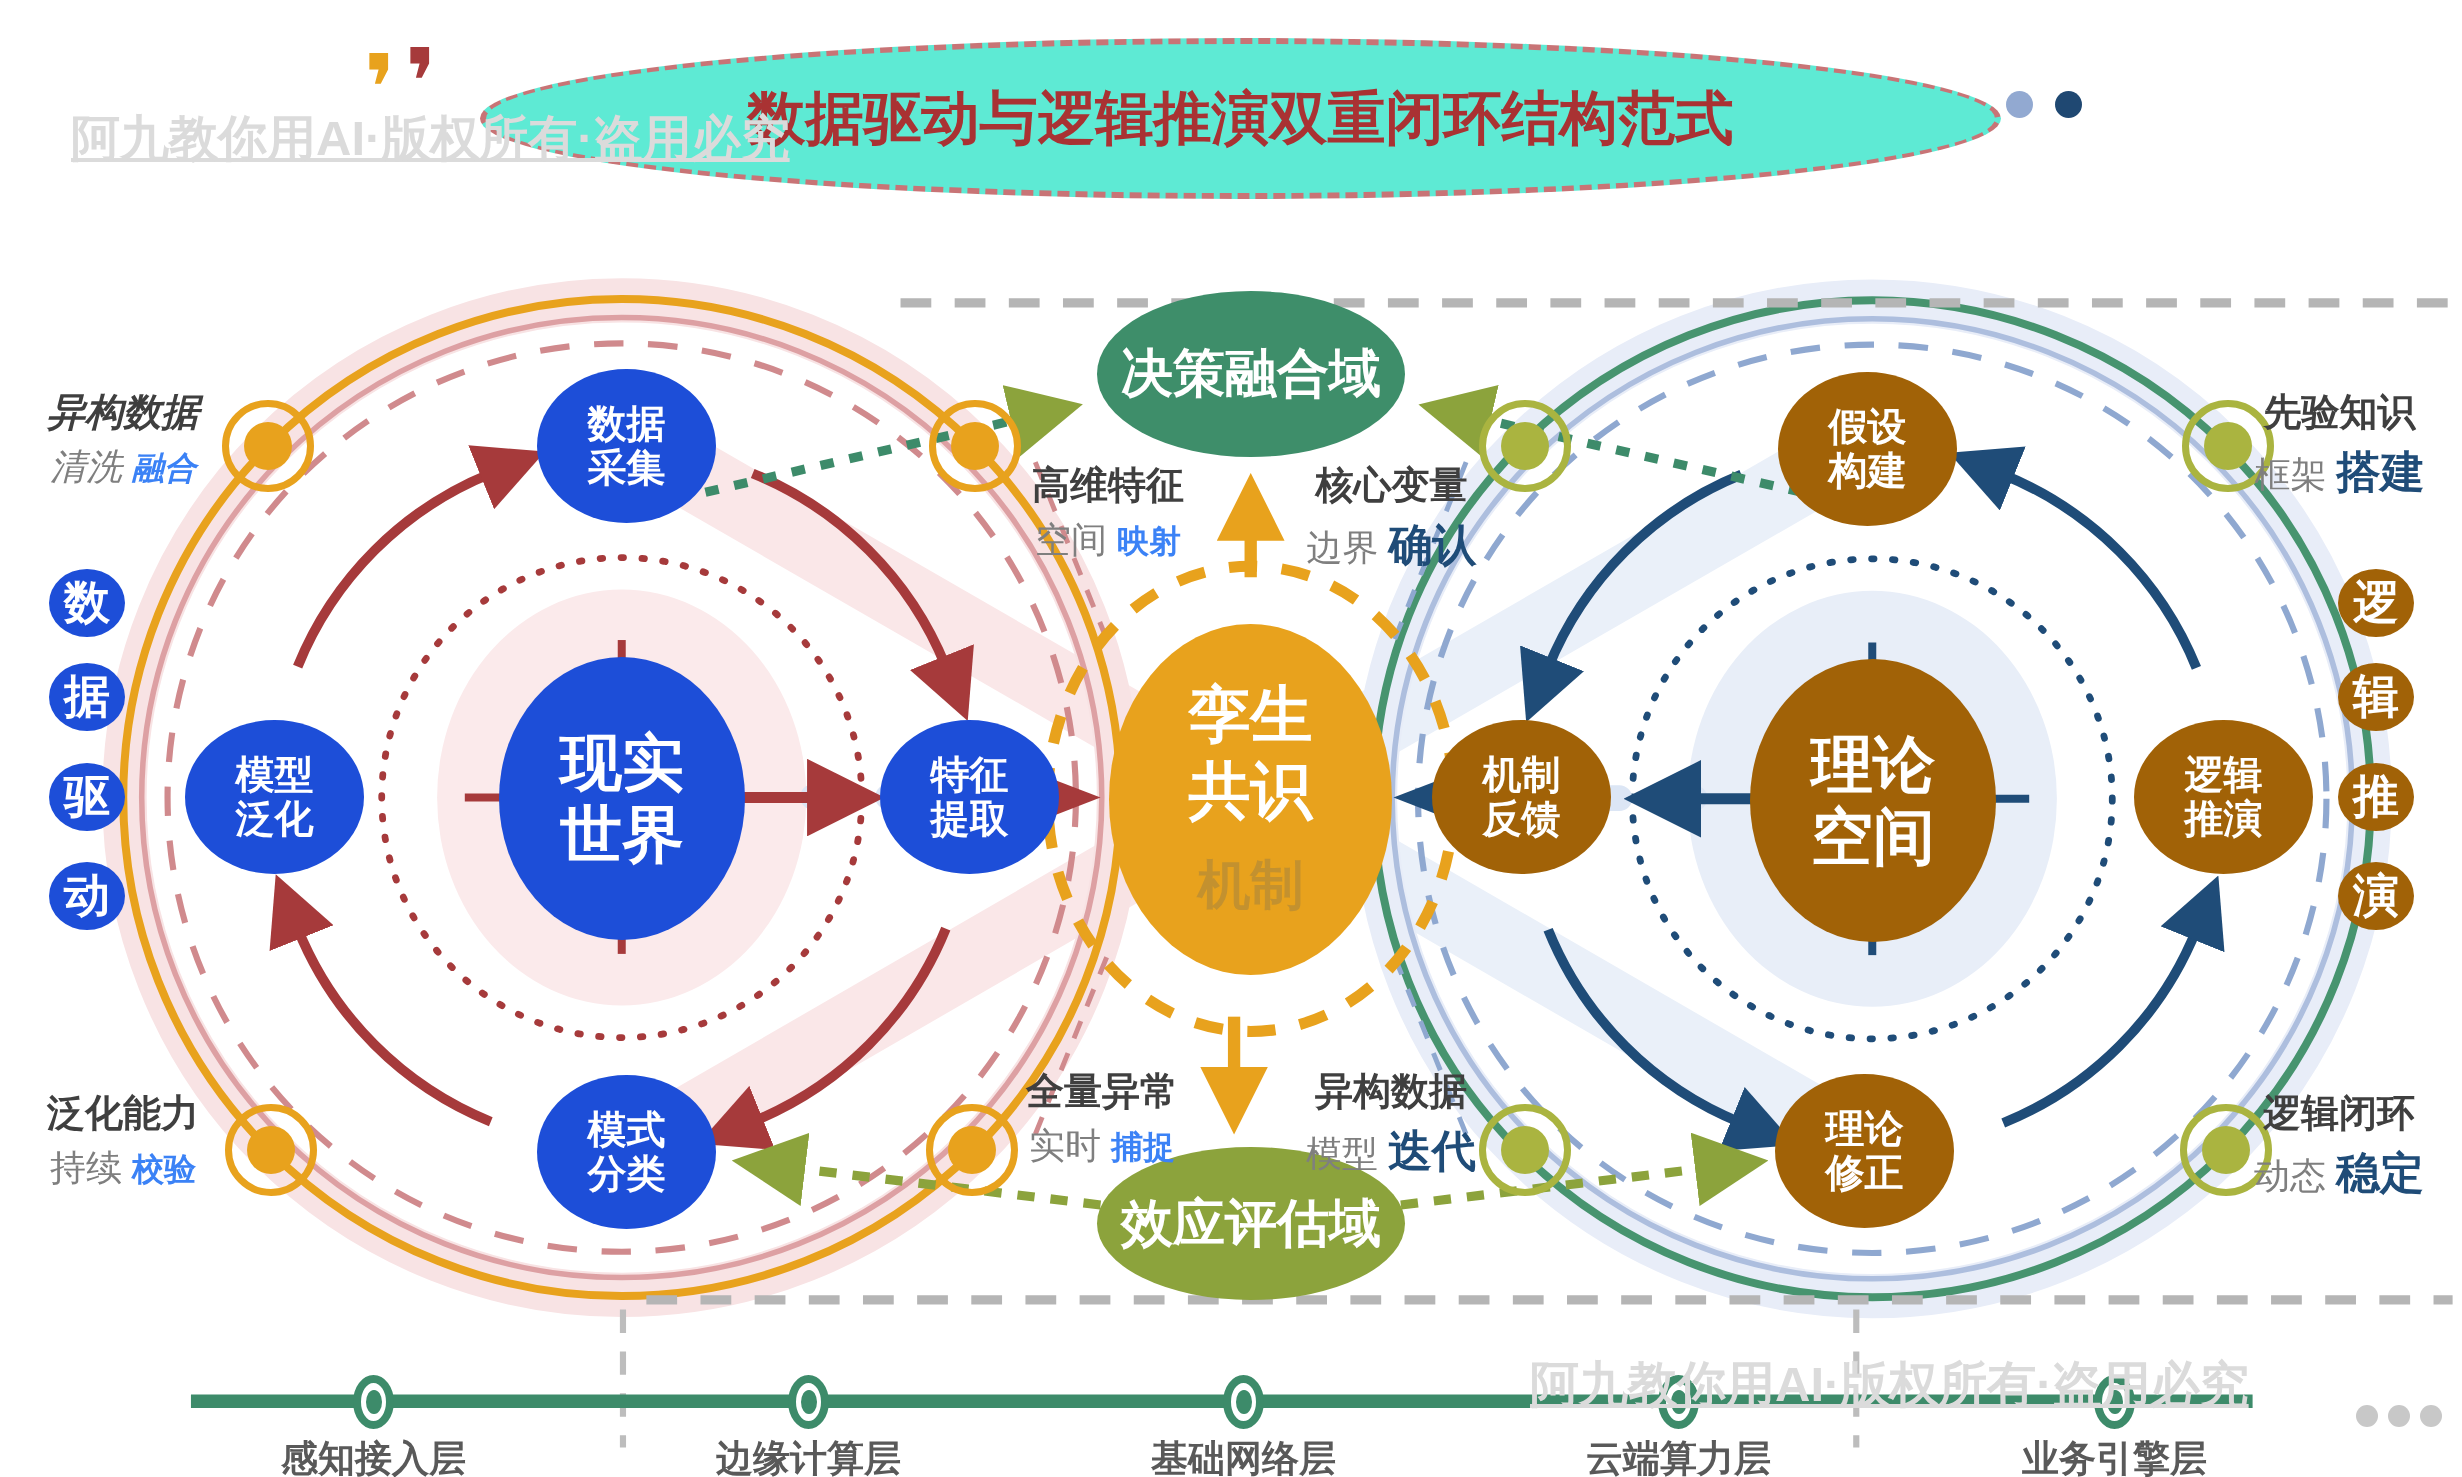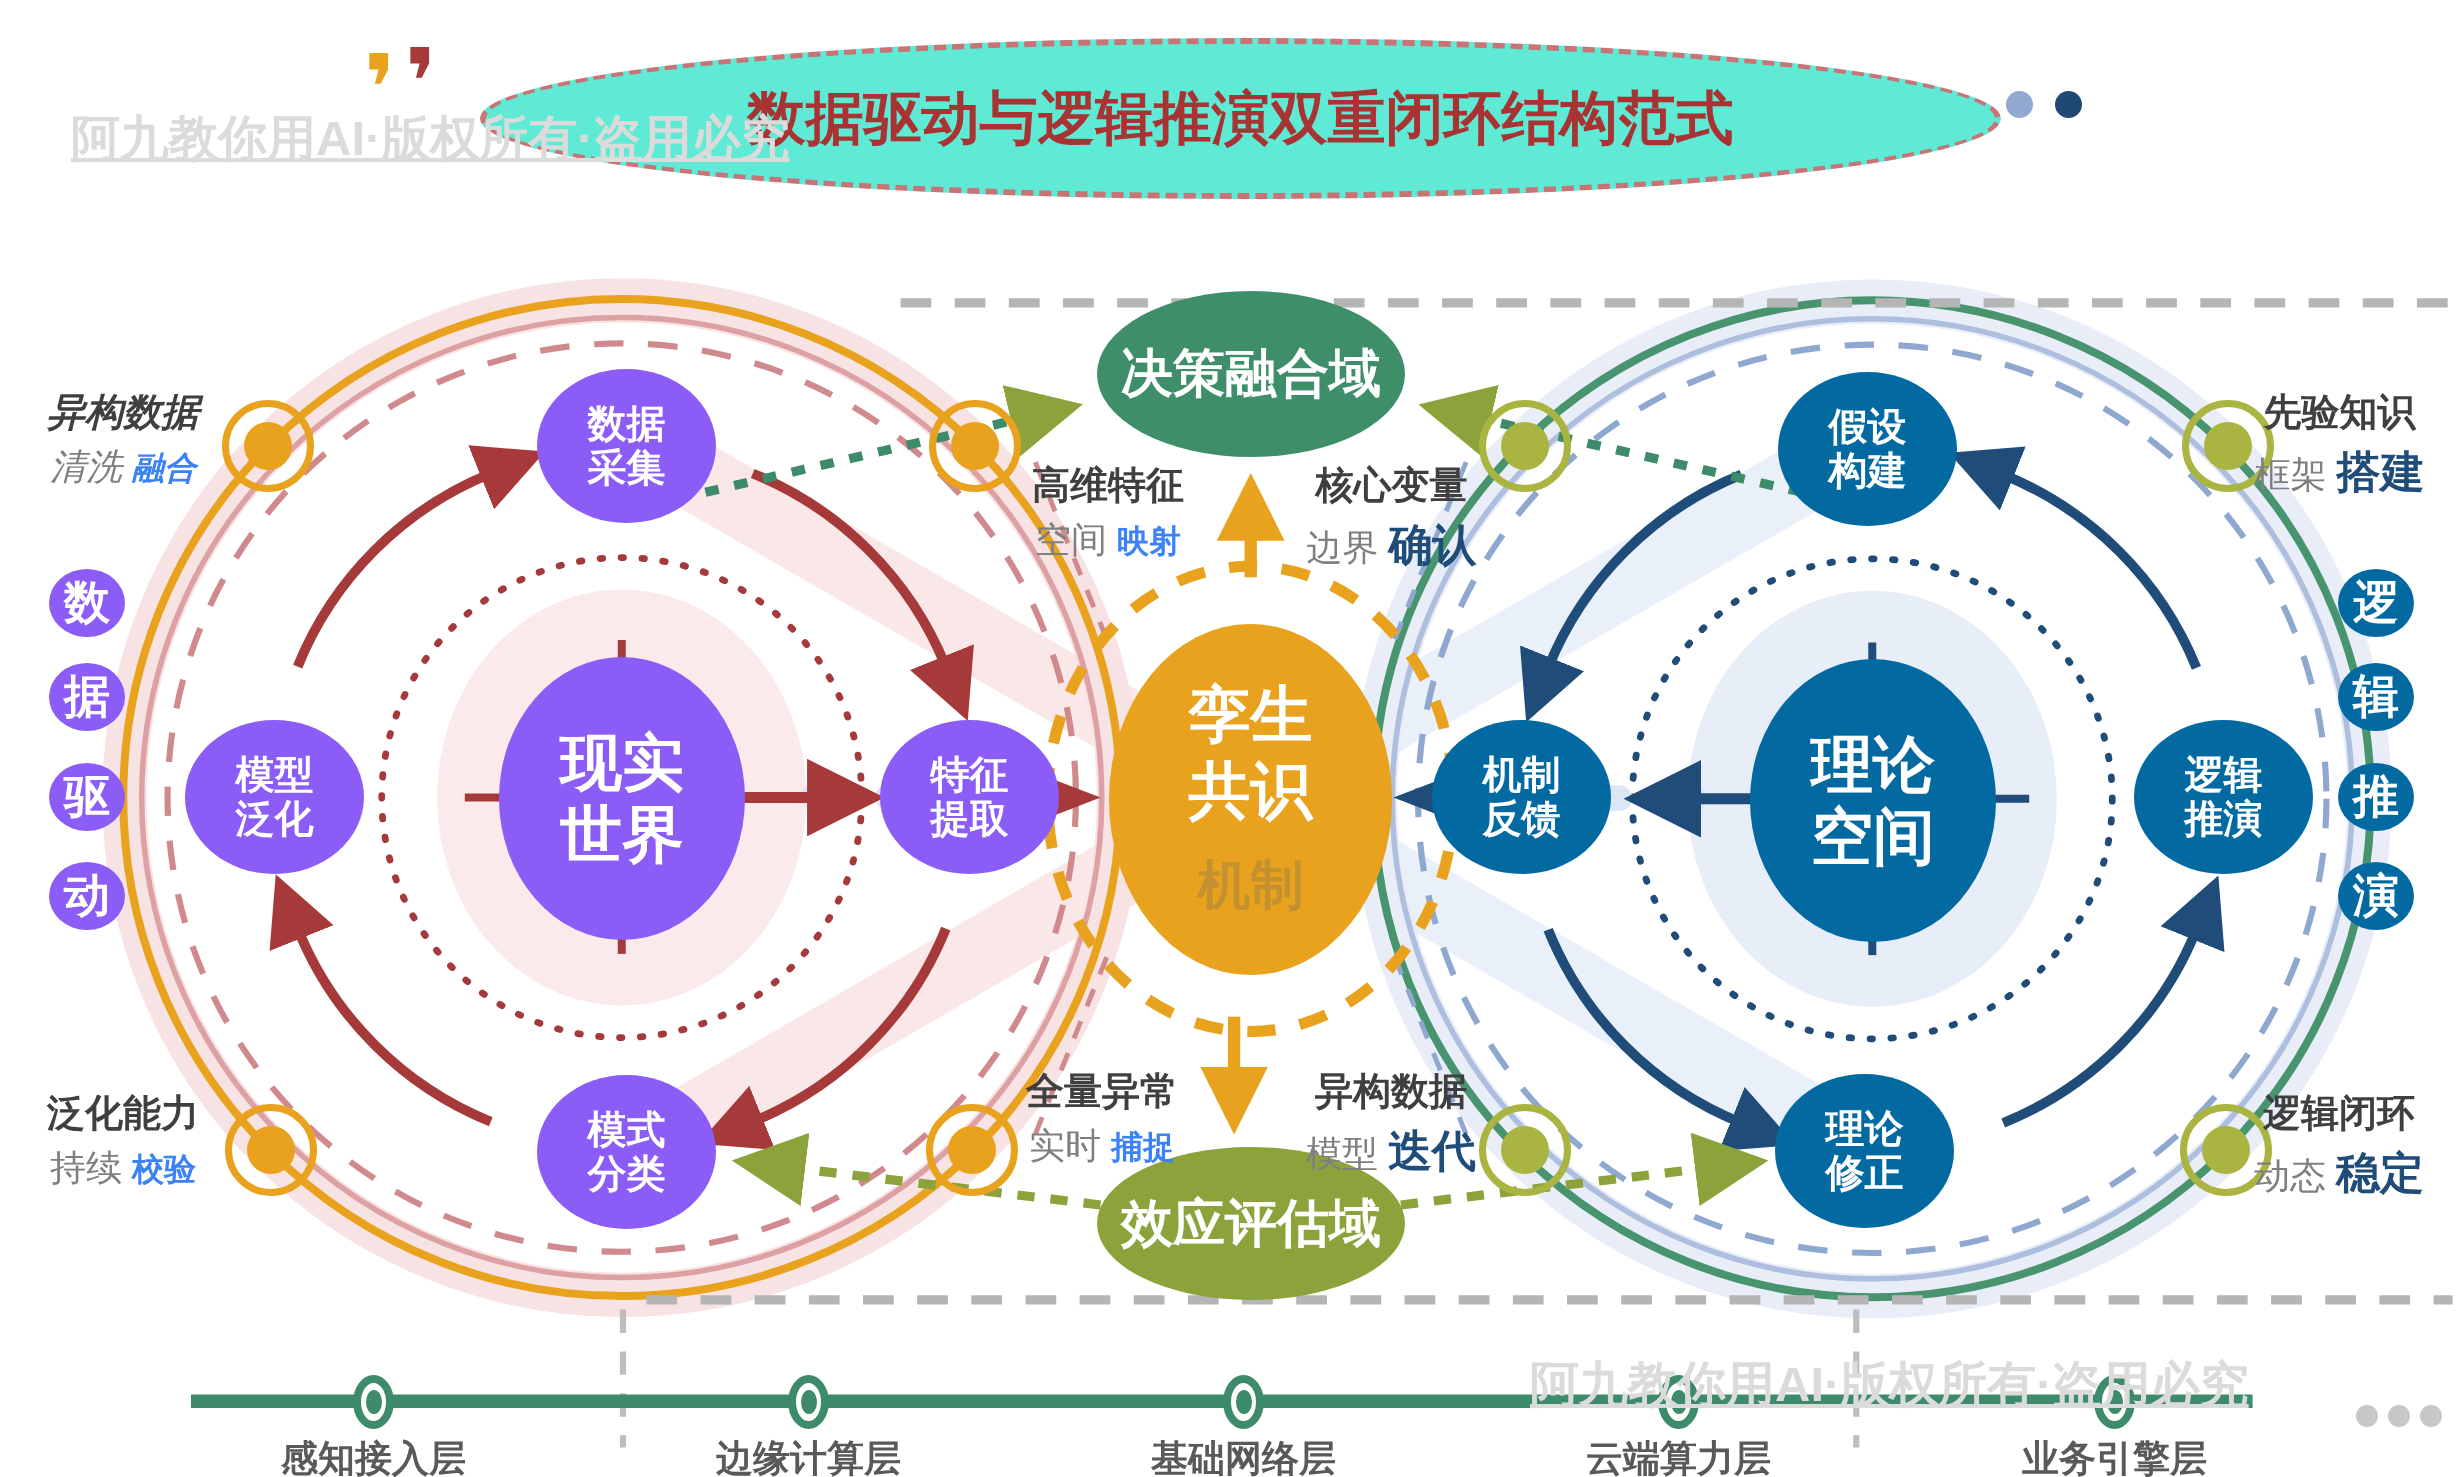--- a/index.html
+++ b/index.html
@@ -2,22 +2,22 @@
 <html style="font-size:9.8px"><head>
 <meta charset="utf-8">
 <style>
   html,body{margin:0;padding:0;background:#fff;}
   body{font-family:"Liberation Sans","DejaVu Sans",sans-serif;}
   #stage{position:relative;width:2462px;height:1477px;background:#fff;overflow:hidden;}
   #bgsvg{position:absolute;left:0;top:0;z-index:1;}
   .node{position:absolute;border-radius:50%;display:flex;flex-direction:column;align-items:center;justify-content:center;color:#fff;font-weight:bold;text-align:center;z-index:6;line-height:1.12;}
   .sat{width:179px;height:154px;font-size:39px;}
   .core{width:246px;height:283px;font-size:62px;line-height:1.15;}
-  .red{background:#8b5cf6;}
-  .blue{background:#0369a1;}
+  .red{background:#1d4ed8;}
+  .blue{background:#a16207;}
   .cap{position:absolute;width:76px;height:68px;border-radius:50%;display:flex;align-items:center;justify-content:center;color:#fff;font-weight:bold;font-size:46px;z-index:6;}
   .hub{position:absolute;left:1109px;top:624px;width:283px;height:351px;border-radius:50%;background:#E8A21D;display:flex;flex-direction:column;align-items:center;justify-content:center;z-index:6;text-align:center;}
   .hub .ht{color:#fff;font-weight:bold;font-size:62px;line-height:1.22;}
   .hub .hs{color:#C3912F;font-weight:bold;font-size:53px;margin-top:21px;}
   .domain{position:absolute;border-radius:50%;display:flex;align-items:center;justify-content:center;color:#fff;font-weight:bold;font-size:52px;z-index:6;}
   .dom-top{left:1097px;top:291px;width:308px;height:166px;background:#3E8E6A;}
   .dom-bot{left:1097px;top:1147px;width:308px;height:153px;background:#8CA33C;}
   .ringnode{position:absolute;width:92px;height:92px;border-radius:50%;box-sizing:border-box;display:flex;align-items:center;justify-content:center;z-index:5;}
   .rn-orange{border:7.4px solid #E8A21D;}
   .rn-olive{border:7.4px solid #AAB440;}

